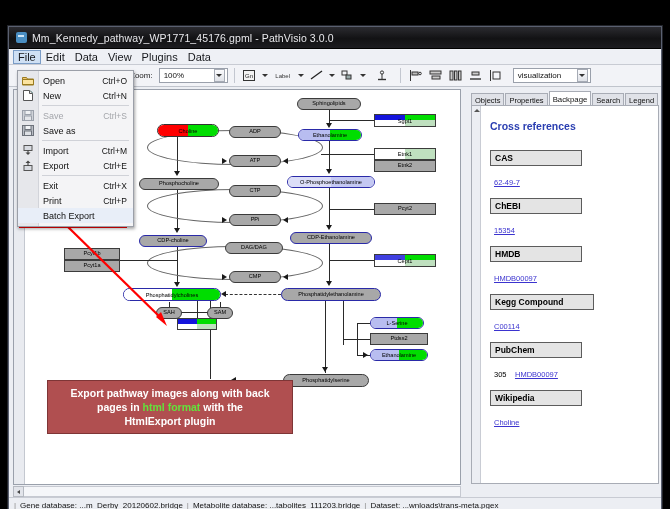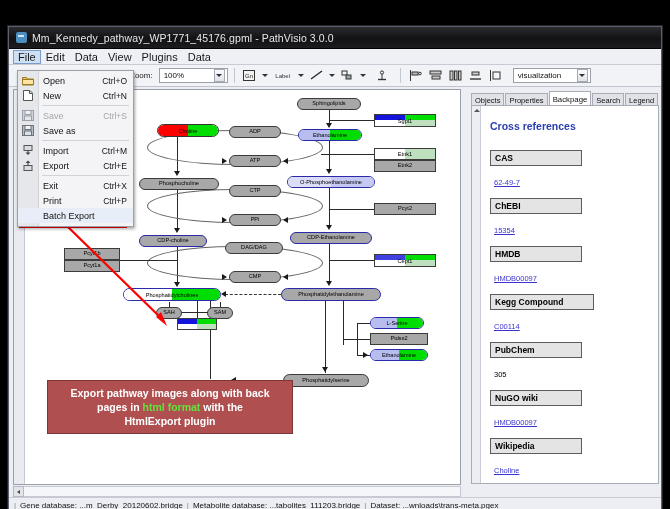--- a/index.html
+++ b/index.html
@@ -698,21 +698,20 @@
 
             <div class="xref-head">HMDB</div>
             <a class="xref-val" href="#">HMDB00097</a>
 
             <div class="xref-head" style="width:104px">Kegg Compound</div>
             <a class="xref-val" href="#">C00114</a>
 
             <div class="xref-head">PubChem</div>
             <span class="xref-val plain">305</span>
 
-            <div class="xref-head">NuGO wiki</div>
             <a class="xref-val" href="#">HMDB00097</a>
 
             <div class="xref-head">Wikipedia</div>
             <a class="xref-val" href="#">Choline</a>
 
             
           </div>
         </div>
       </div>
     </div>

